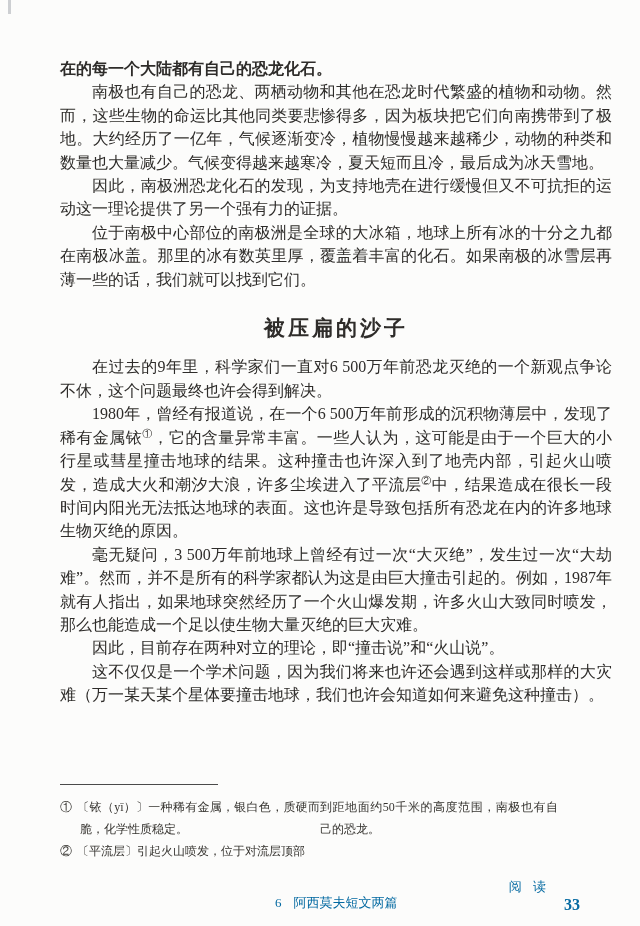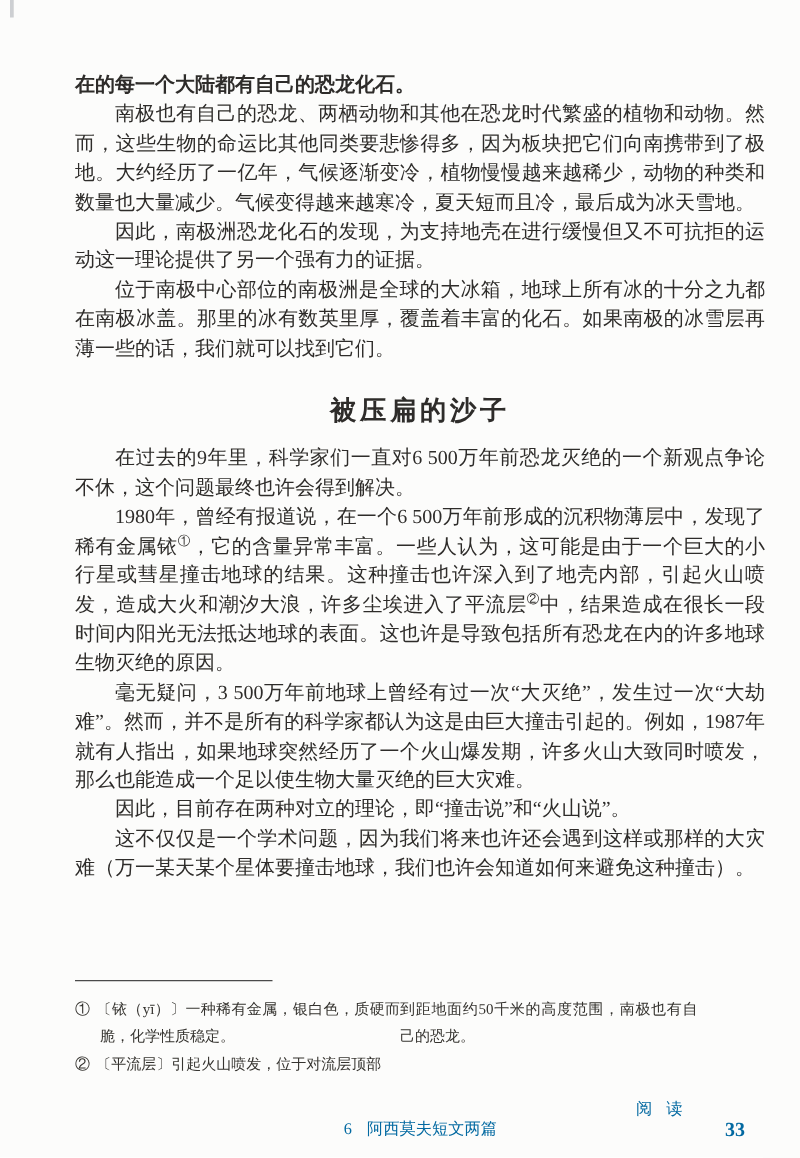--- a/index.html
+++ b/index.html
@@ -99,21 +99,21 @@
   .footer-lesson .lesson-number { margin-right: 12px; }
   .footer-section {
     position: absolute;
     right: 62px;
     bottom: 18px;
     letter-spacing: 4px;
     padding-left: 27px;
   }
   .footer-page {
     position: absolute;
-    right: 16px;
+    right: 32px;
     bottom: 0;
     font-size: 16px;
     font-weight: 700;
   }
 </style>
 </head>
 <body>
 
 <div class="page">
   <div class="scan-mark"></div>

